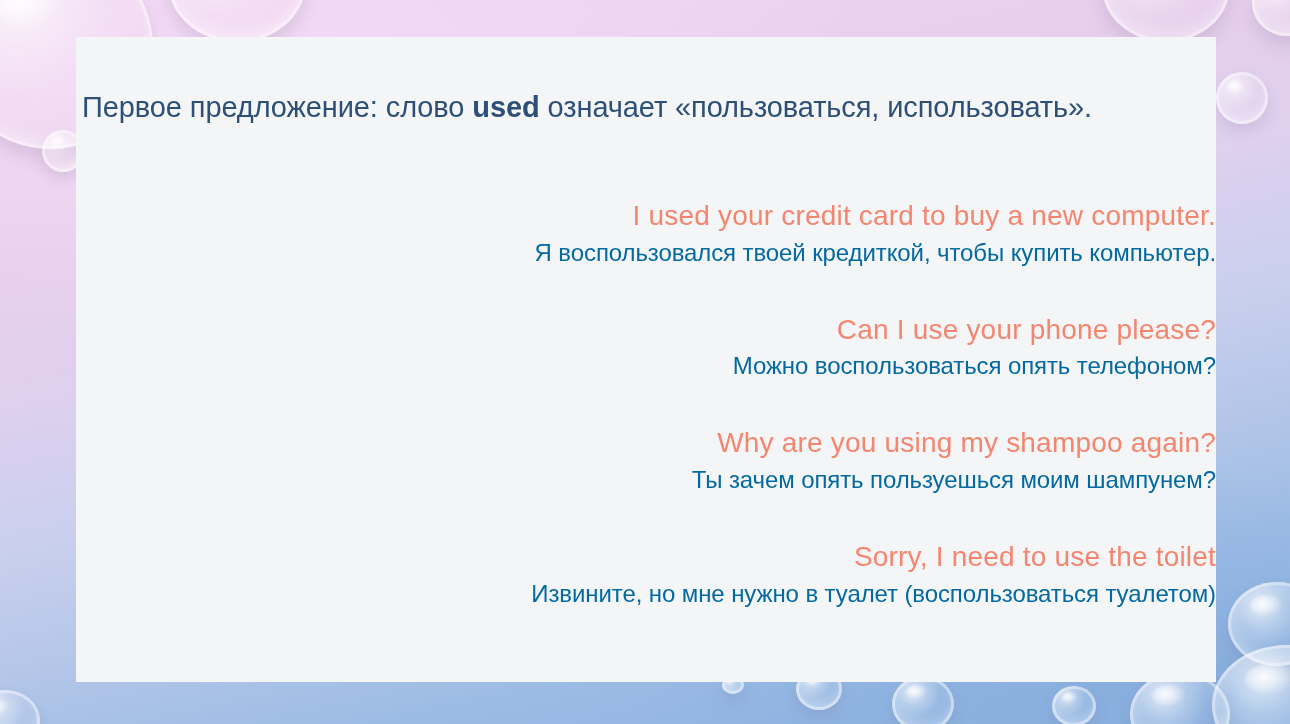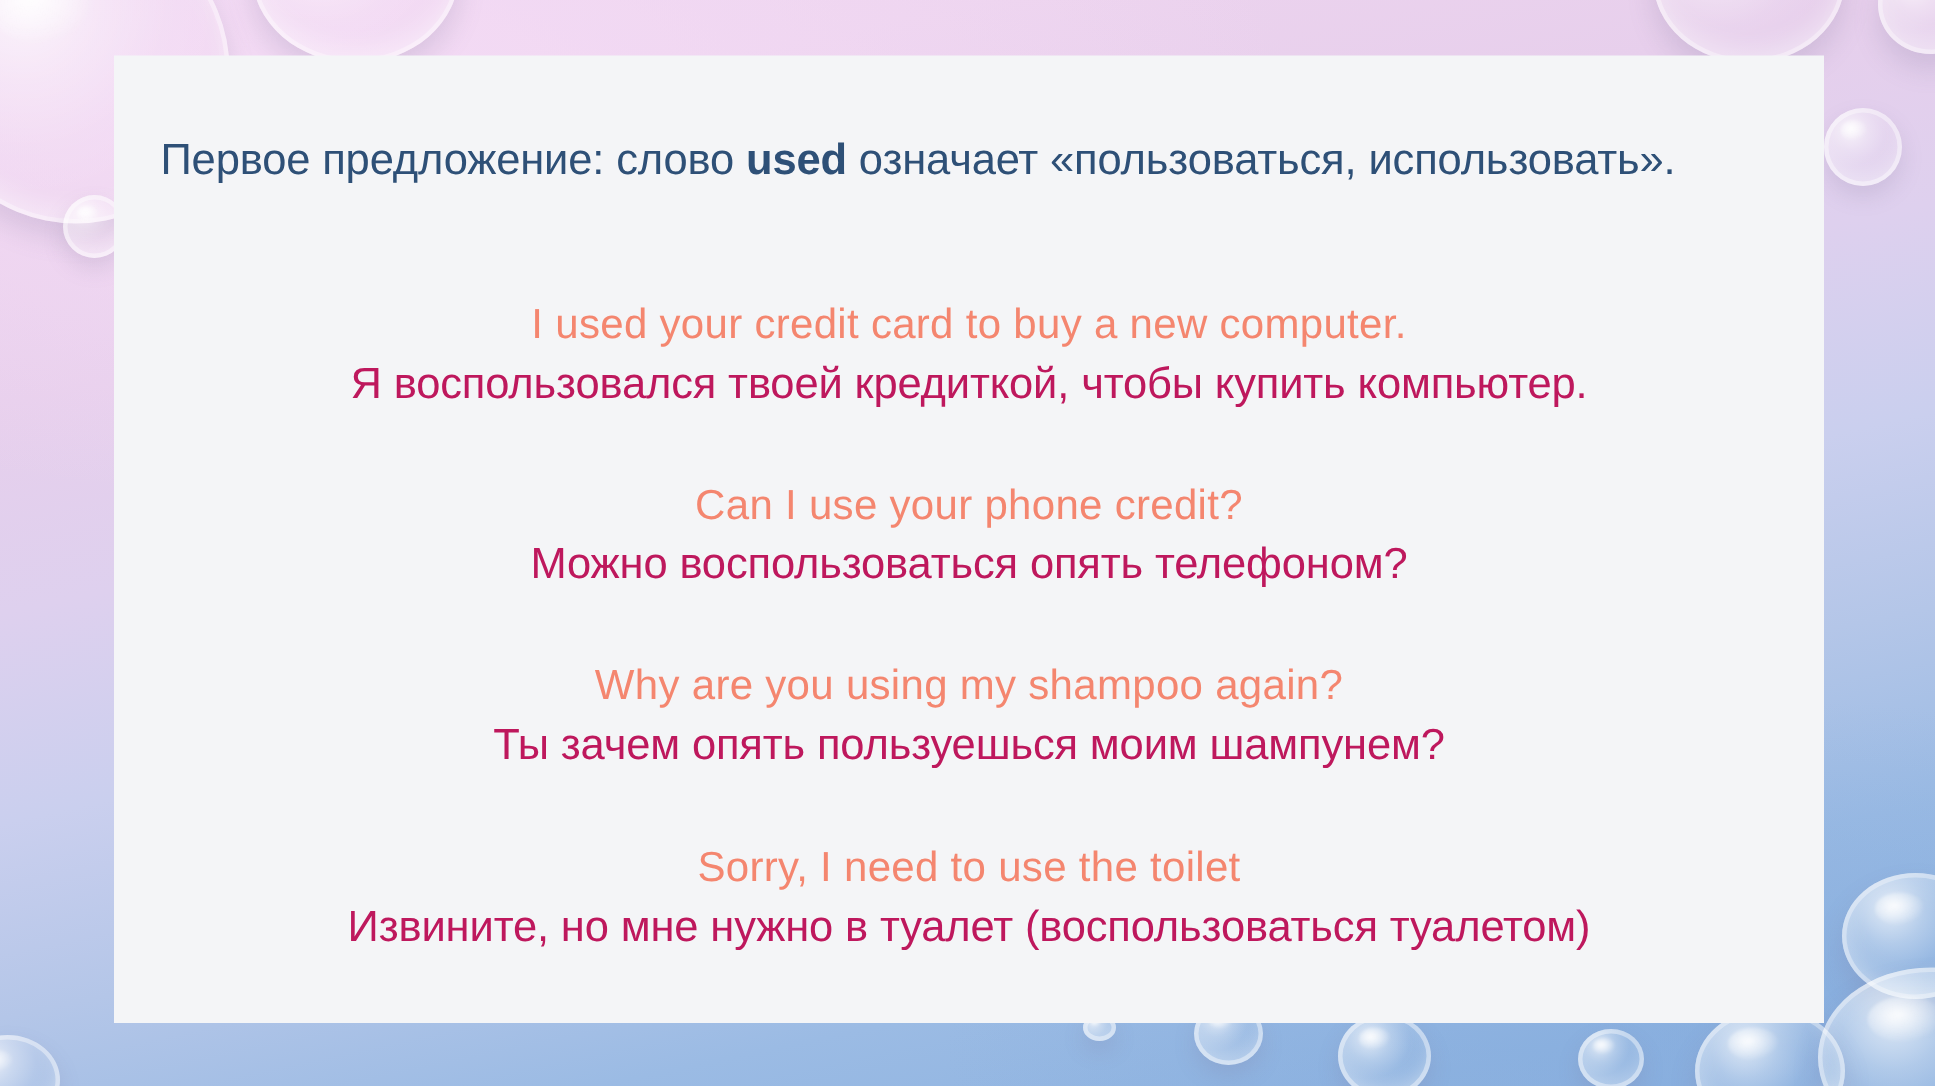--- a/index.html
+++ b/index.html
@@ -105,52 +105,52 @@
     top: 37px;
     width: 1140px;
     height: 645px;
     background: #f4f5f7;
     box-sizing: border-box;
     padding: 0;
   }
 
   .intro {
     position: absolute;
-    left: 31px;
+    left: 6px;
     right: 14px;
     top: 52px;
     font-size: 29px;
     line-height: 1.25;
     color: #2e5077;
     text-align: left;
     padding-left: 0;
     letter-spacing: -0.1px;
   }
   .intro b { font-weight: bold; color: #2e5077; }
 
   .pairs {
     position: absolute;
     left: 0;
     right: 0;
     top: 160px;
-    text-align: center;
+    text-align: right;
   }
   .pair { margin-bottom: 42px; }
   .pair:last-child { margin-bottom: 0; }
 
   .en {
     font-size: 28px;
     line-height: 1.38;
     color: #f4866f;
     letter-spacing: 0.2px;
   }
   .ru {
-    font-size: 29px;
+    font-size: 24px;
     line-height: 1.38;
-    color: #be185d;
+    color: #0369a1;
     letter-spacing: -0.1px;
   }
 </style>
 </head>
 <body>
 
 <div id="slide">
 
   <div class="bg-gradient"></div>
   <div class="bg-tint"></div>
@@ -177,21 +177,21 @@
     </div>
 
     <div class="pairs">
 
       <div class="pair">
         <div class="en">I used your credit card to buy a new computer.</div>
         <div class="ru">Я воспользовался твоей кредиткой, чтобы купить компьютер.</div>
       </div>
 
       <div class="pair">
-        <div class="en">Can I use your phone credit?</div>
+        <div class="en">Can I use your phone please?</div>
         <div class="ru">Можно воспользоваться опять телефоном?</div>
       </div>
 
       <div class="pair">
         <div class="en">Why are you using my shampoo again?</div>
         <div class="ru">Ты зачем опять пользуешься моим шампунем?</div>
       </div>
 
       <div class="pair">
         <div class="en">Sorry, I need to use the toilet</div>

